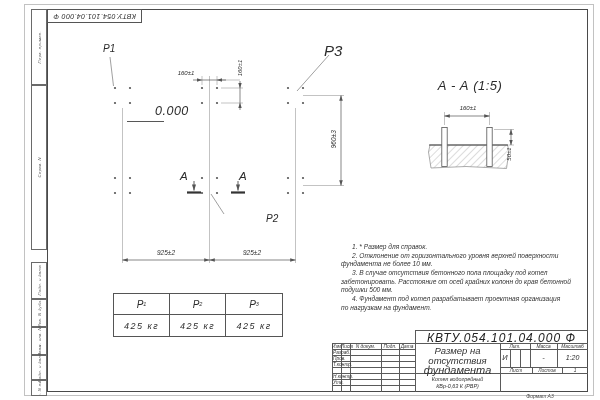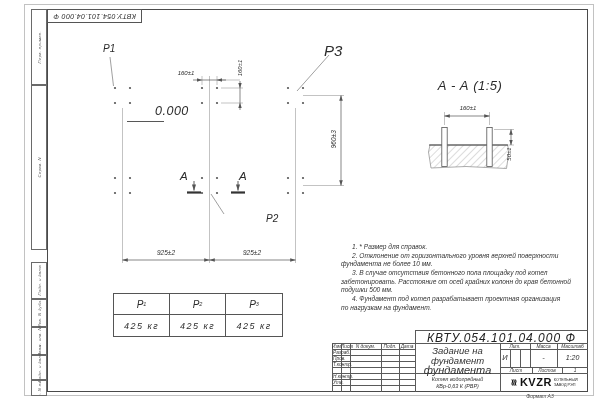--- a/index.html
+++ b/index.html
@@ -210,45 +210,37 @@
   <div class="tb-label c" style="left:381px;top:344.5px;width:18px;">Подп.</div>
   <div class="tb-label c" style="left:399px;top:344.5px;width:16px;">Дата</div>
 
   <div class="tb-label" style="left:333px;top:350.5px;">Разраб.</div>
   <div class="tb-label" style="left:333px;top:356.5px;">Пров.</div>
   <div class="tb-label" style="left:333px;top:362.5px;">Т.контр.</div>
   <div class="tb-label" style="left:333px;top:374.5px;">Н.контр.</div>
   <div class="tb-label" style="left:333px;top:380.5px;">Утв.</div>
 
   <div class="abs" style="left:415px;top:345px;width:85px;text-align:center;">
-    <div class="note-line" style="font-size:9.5px;height:9.5px;">Задание на</div>
-    <div class="note-line" style="font-size:9.5px;height:9.5px;">фундамент</div>
+    <div class="note-line" style="font-size:9.5px;height:9.5px;">Размер на</div>
+    <div class="note-line" style="font-size:9.5px;height:9.5px;">отсутствия</div>
     <div class="note-line" style="font-size:11px;height:9.5px;font-style:italic;">фундамента</div>
   </div>
 
   <div class="abs" style="left:415px;top:376px;width:85px;text-align:center;">
     <div class="note-line" style="font-size:5.4px;height:6.5px;">Котел водогрейный</div>
     <div class="note-line" style="font-size:5.4px;height:6.5px;">КВр-0,63 К (РВР)</div>
   </div>
 
   <div class="tb-label c" style="left:500px;top:344.5px;width:30px;">Лит.</div>
   <div class="tb-label c" style="left:530px;top:344.5px;width:27px;">Масса</div>
   <div class="tb-label c" style="left:557px;top:344.5px;width:31px;">Масштаб</div>
   <div class="t c" style="left:500px;top:354px;width:10px;font-size:7.5px;">И</div>
   <div class="t c" style="left:530px;top:354px;width:27px;font-size:7.5px;">-</div>
   <div class="t c" style="left:557px;top:354px;width:31px;font-size:7px;">1:20</div>
 
   <div class="tb-label c" style="left:500px;top:368.5px;width:32px;">Лист</div>
   <div class="tb-label c" style="left:532px;top:368.5px;width:30px;">Листов</div>
   <div class="tb-label c" style="left:562px;top:368.5px;width:26px;">1</div>
 
-  <div class="abs" style="left:500px;top:373px;width:88px;height:19px;display:flex;align-items:center;justify-content:center;gap:2px;">
-    <span style="display:inline-block;transform:rotate(90deg);font-size:9px;font-weight:bold;color:#111;line-height:1;">≋</span>
-    <span style="font-weight:bold;font-size:11px;color:#111;letter-spacing:.5px;line-height:1;">KVZR</span>
-    <span class="abs" style="position:static;display:inline-block;text-align:left;">
-      <span style="display:block;font-size:3.8px;line-height:4.4px;color:#222;">КОТЕЛЬНЫЙ</span>
-      <span style="display:block;font-size:3.8px;line-height:4.4px;color:#222;">ЗАВОД РЭП</span>
-    </span>
-  </div>
 
   <div class="t c" style="left:505px;top:393.5px;width:70px;font-size:5px;font-style:italic;color:#444;">Формат А3</div>
 
 </div>
 
 </body></html>

